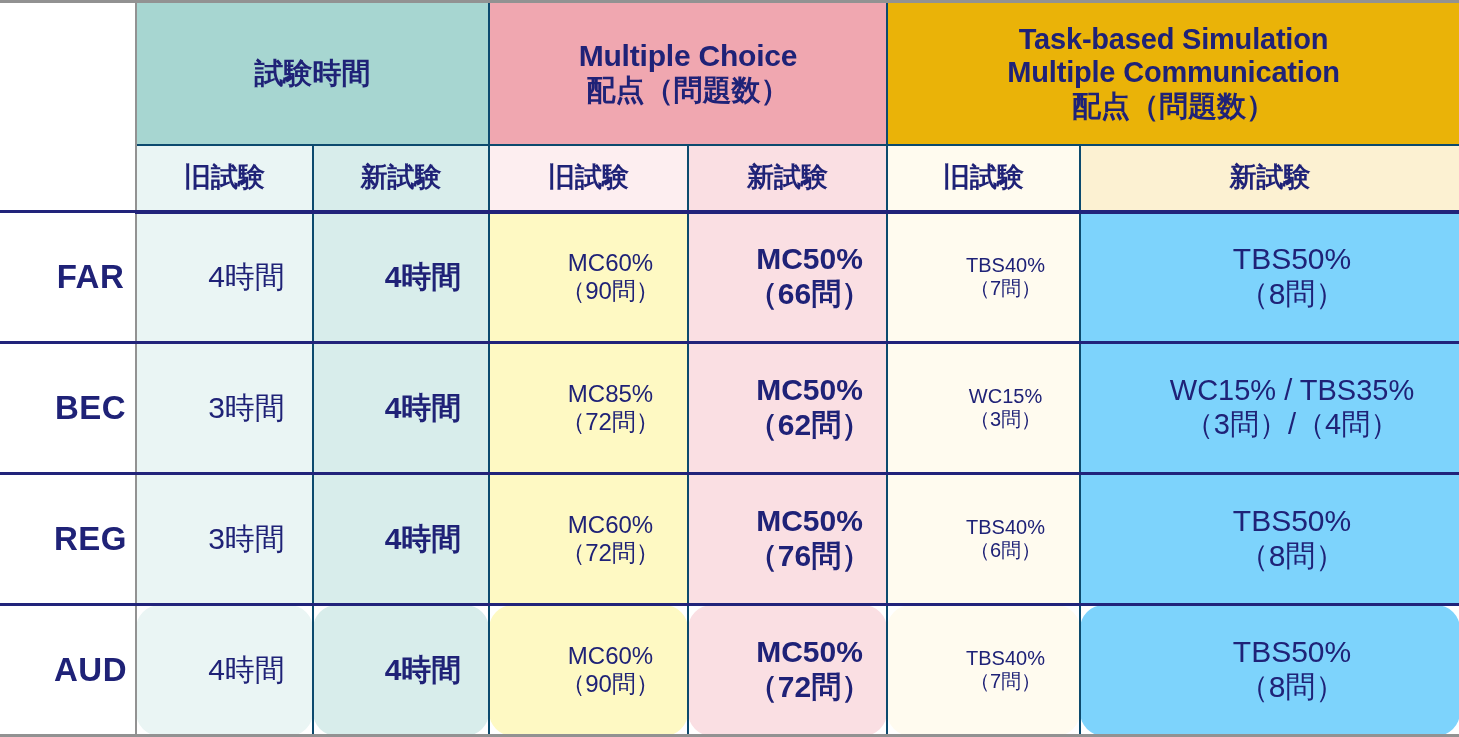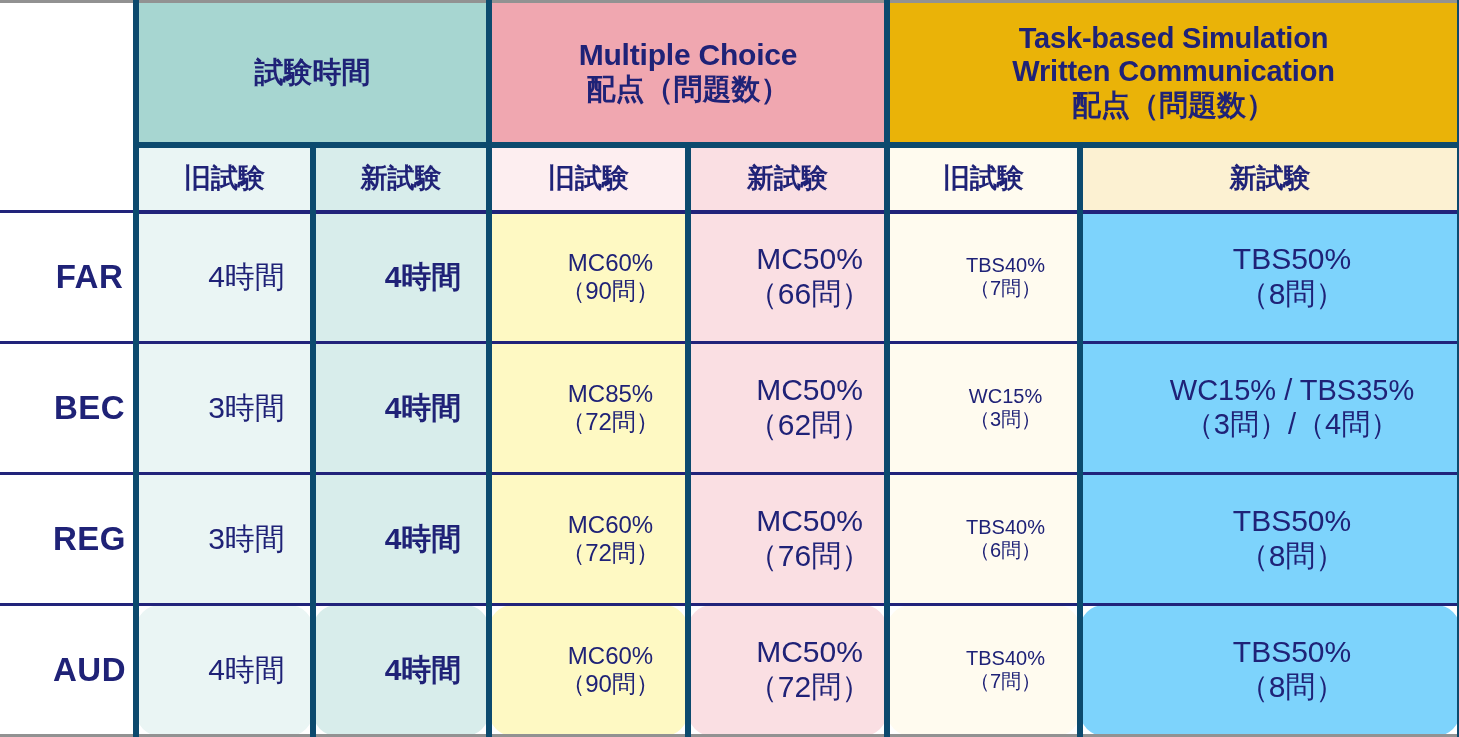--- a/index.html
+++ b/index.html
@@ -21,21 +21,21 @@
     height: 737px;
     border-collapse: collapse;
     table-layout: fixed;
   }
   table.cpa-table td {
     padding: 0 2px;
     text-align: center;
     vertical-align: middle;
     color: #1f2277;
     line-height: 1.16;
-    border: 6px solid #0c4a6e;
+    border: 2px solid #0c4a6e;
   }
 
   
   .corner {
     background: #ffffff;
     border-top: 3px solid #929292 !important;
     border-left: 2px solid #ffffff !important;
     border-right: 2px solid #929292 !important;
     border-bottom: 2px solid #ffffff !important;
   }
@@ -76,21 +76,21 @@
     background: #ffffff;
     font-size: 33px;
     font-weight: 700;
     letter-spacing: 0.5px;
     border-left: 2px solid #ffffff !important;
     border-right: 2px solid #929292 !important;
   }
   .c-old-time { background: #eaf5f4; font-size: 30px; font-weight: 400; }
   .c-new-time { background: #d8edeb; font-size: 30px; font-weight: 700; }
   .c-old-mc   { background: #fef9c3; font-size: 24px; font-weight: 400; }
-  .c-new-mc   { background: #fadfe3; font-size: 30px; font-weight: 400; }
+  .c-new-mc   { background: #fadfe3; font-size: 30px; font-weight: 700; }
   .c-old-tbs  { background: #fffbef; font-size: 20px; font-weight: 400; }
   .c-new-tbs  { background: #7dd3fc; font-size: 30px; font-weight: 400; }
   .c-new-tbs.wide { font-size: 29px; white-space: nowrap; }
   .l1, .l2 { display: block; }
 </style>
 </head>
 <body>
 
 <div id="table-root">
   <table class="cpa-table">
@@ -109,21 +109,21 @@
         <td class="corner" rowspan="2"></td>
         <td class="grp grp-time" colspan="2">
           <span class="jp">試験時間</span>
         </td>
         <td class="grp grp-mc" colspan="2">
           <span class="en l1">Multiple Choice</span>
           <span class="jp l2">配点（問題数）</span>
         </td>
         <td class="grp grp-tbs" colspan="2">
           <span class="en l1">Task-based Simulation</span>
-          <span class="en l1">Written Communication</span>
+          <span class="en l1">Multiple Communication</span>
           <span class="jp l2">配点（問題数）</span>
         </td>
       </tr>
 
       <tr>
         <td class="sub sub-old-time">旧試験</td>
         <td class="sub sub-new-time">新試験</td>
         <td class="sub sub-old-mc">旧試験</td>
         <td class="sub sub-new-mc">新試験</td>
         <td class="sub sub-old-tbs">旧試験</td>

